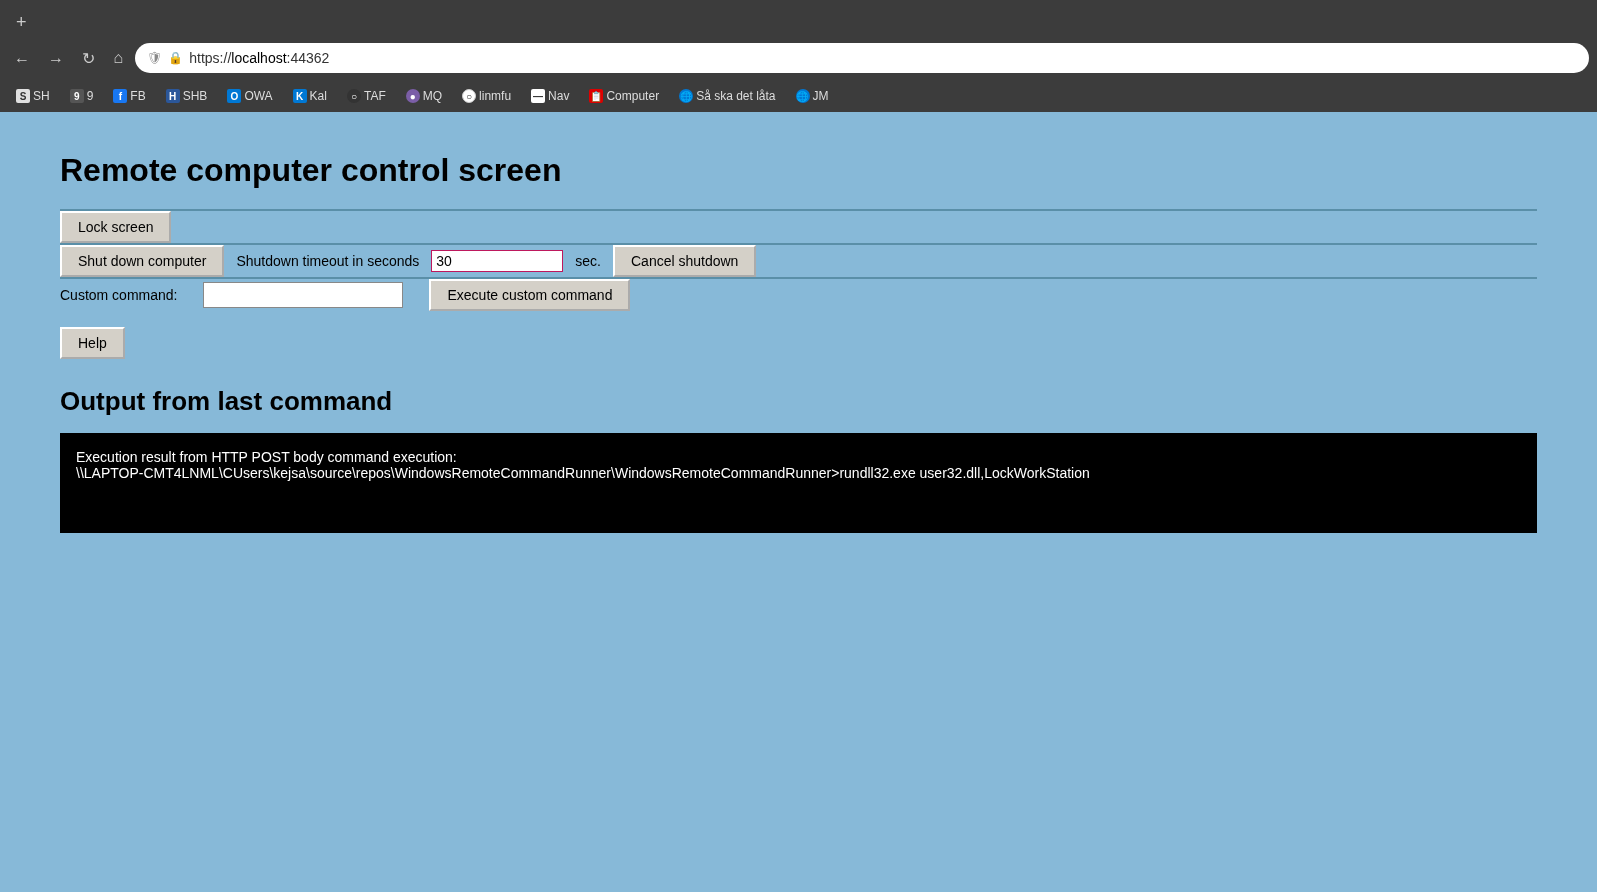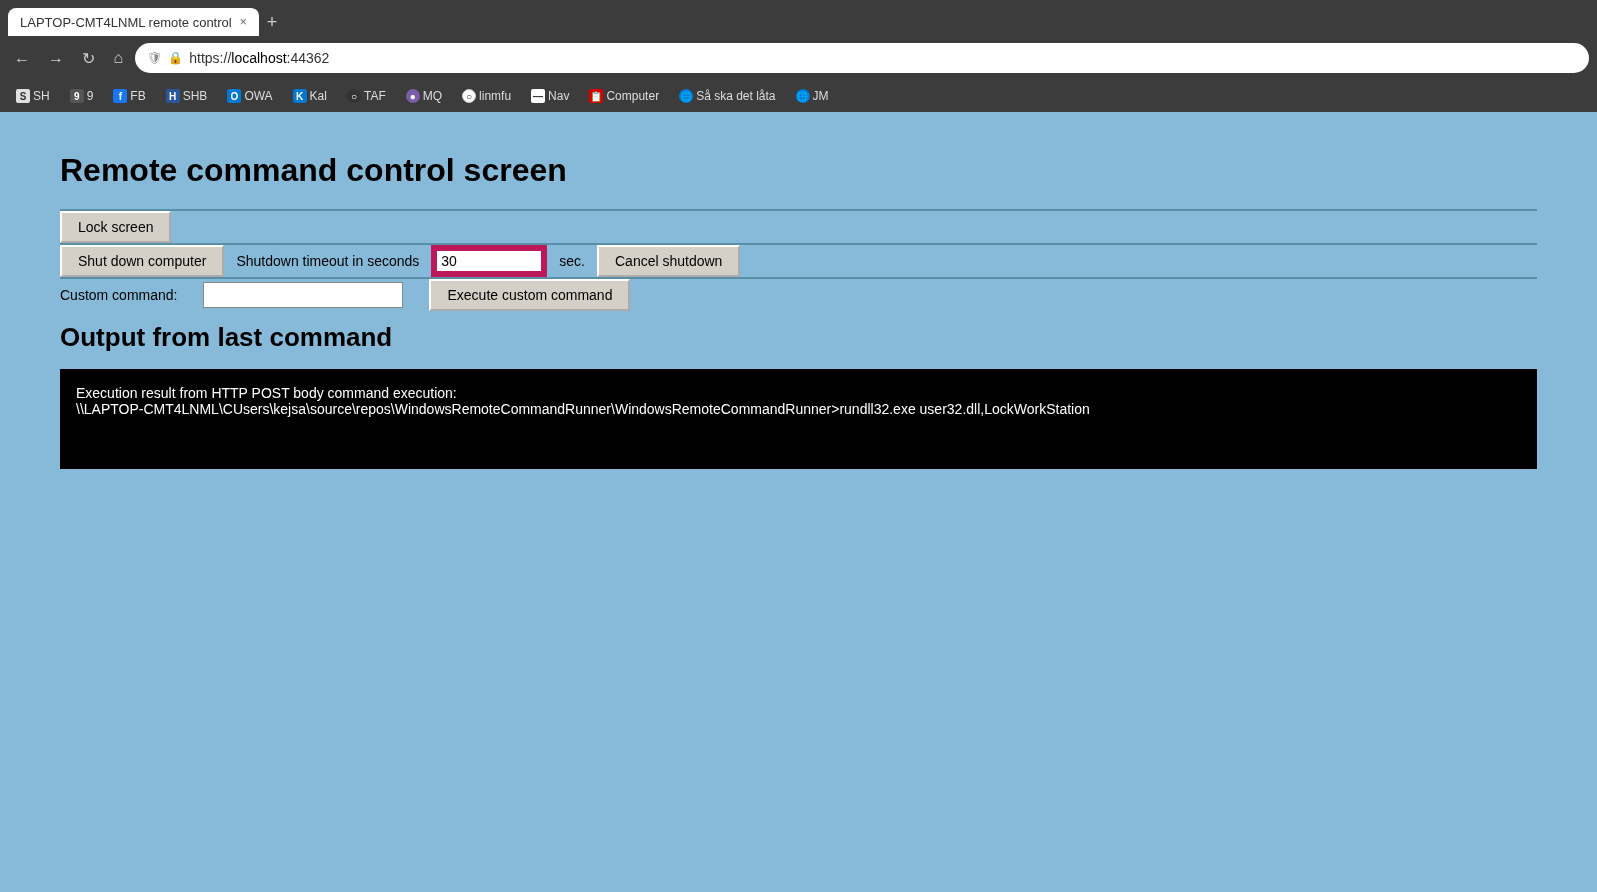--- a/index.html
+++ b/index.html
@@ -44,43 +44,39 @@
 
     .computer-name { font-size: 14px; color: #000; margin-bottom: 14px; }
 
     .section { border-top: 2px solid #5a8fa8; padding: 0 0; }
     .section:last-of-type { border-bottom: 2px solid #5a8fa8; }
 
     .btn { background: #d4d0c8; border: 2px outset #fff; padding: 6px 16px; cursor: pointer; font-size: 14px; font-family: Arial, sans-serif; }
 
     .shutdown-row { display: flex; align-items: center; gap: 12px; flex-wrap: wrap; }
     .shutdown-label { font-size: 14px; color: #000; }
-    .timeout-input { width: 116px; font-size: 14px; padding: 2px 4px; border: 6px solid #be185d; }
+    .timeout-input { width: 132px; font-size: 14px; padding: 2px 4px; border: 1px solid #be185d; }
     .sec-label { font-size: 14px; color: #000; }
 
     .custom-row { display: flex; align-items: center; gap: 26px; }
     .custom-label { font-size: 14px; color: #000; }
     .custom-input { width: 200px; height: 26px; border: 1px solid #888; padding: 2px 4px; font-size: 14px; }
 
     .help-section { padding: 16px 0; }
 
     h2 { font-size: 26px; font-weight: bold; color: #000; margin-top: 11px; margin-bottom: 16px; }
 
     .output-box { background: #000; color: #fff; font-family: Liberation Sans, sans-serif; font-size: 14px; padding: 16px; min-height: 100px; white-space: pre-wrap; word-break: break-all; }
   </style>
 </head>
 <body>
 
 <div class="browser-chrome">
 
   <div class="tab-bar">
-    <div class="tab">
-      <span>LAPTOP-CMT4LNML remote control</span>
-      <span class="tab-close">×</span>
-    </div>
     <button class="new-tab-btn">+</button>
   </div>
 
   <div class="nav-bar">
     <button class="nav-btn">←</button>
     <button class="nav-btn">→</button>
     <button class="nav-btn">↻</button>
     <button class="nav-btn">⌂</button>
     <div class="address-bar">
       <span class="shield-icon">🛡</span>
@@ -142,21 +138,21 @@
     </div>
     <div class="bookmark">
       <span class="bm-icon bm-jm">🌐</span>
       <span>JM</span>
     </div>
   </div>
 </div>
 
 <div class="page-content">
 
-  <h1>Remote command control screen</h1>
+  <h1>Remote computer control screen</h1>
 
 
   <div class="section">
     <button class="btn">Lock screen</button>
   </div>
 
   <div class="section">
     <div class="shutdown-row">
       <button class="btn">Shut down computer</button>
       <span class="shutdown-label">Shutdown timeout in seconds</span>
@@ -167,18 +163,21 @@
   </div>
 
   <div class="section">
     <div class="custom-row">
       <label class="custom-label">Custom command:</label>
       <input type="text" class="custom-input" style="">
       <button class="btn">Execute custom command</button>
     </div>
   </div>
 
+  <div class="help-section">
+    <button class="btn">Help</button>
+  </div>
 
   <h2>Output from last command</h2>
   <div class="output-box">Execution result from HTTP POST body command execution:
 \\LAPTOP-CMT4LNML\CUsers\kejsa\source\repos\WindowsRemoteCommandRunner\WindowsRemoteCommandRunner&gt;rundll32.exe user32.dll,LockWorkStation</div>
 
 </div>
 
 </body></html>

